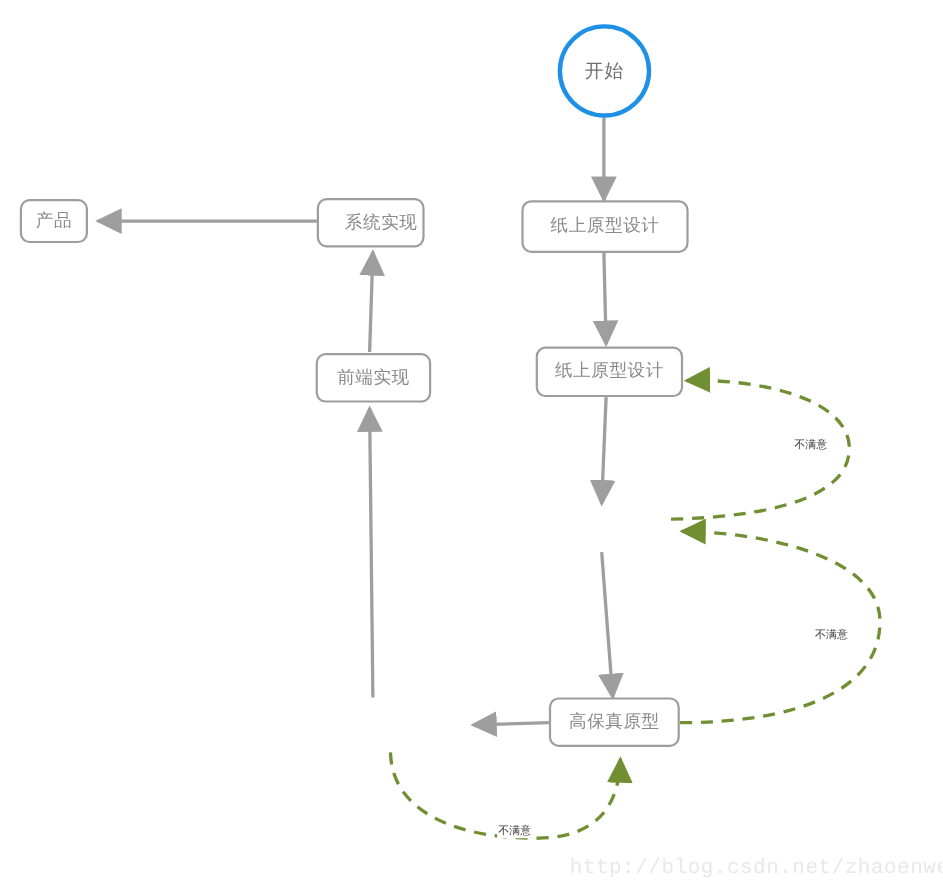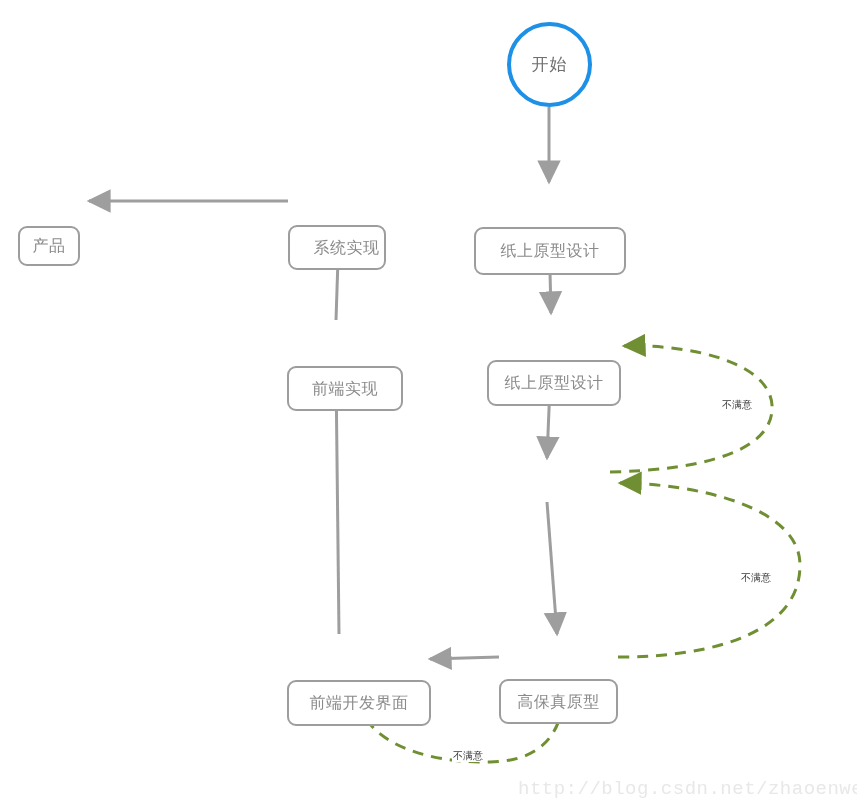--- a/index.html
+++ b/index.html
@@ -31,21 +31,20 @@
     border-radius: 9px;
     background: #ffffff;
     color: #8a8a8a;
     font-size: 16px;
     line-height: 1;
     display: flex;
     align-items: center;
     justify-content: center;
     white-space: nowrap;
     letter-spacing: 0.5px;
-    margin-top: 45px;
   }
   .node-start {
     position: absolute;
     box-sizing: border-box;
     border: 4px solid #1e90e6;
     border-radius: 50%;
     background: #ffffff;
     color: #6f6f6f;
     font-size: 17px;
     display: flex;
@@ -121,25 +120,22 @@
 
   <div class="node" style="left:487px; top:315px; width:134px; height:46px;">
     <span>纸上原型设计</span>
   </div>
 
 
   <div class="node" style="left:499px; top:634px; width:119px; height:45px;justify-content:center;">
     <span>高保真原型</span>
   </div>
 
-  <div class="node" style="left:287px; top:635px; width:144px; height:46px;">
-    <span>前端开发界面</span>
-  </div>
 
-  <div class="node" style="left:287px; top:321px; width:116px; height:45px;">
+  <div class="node" style="left:287px; top:321px; width:105px; height:45px;">
     <span>前端实现</span>
   </div>
 
   <div class="node" style="left:288px; top:180px; width:98px; height:45px;padding-left:19px;">
     <span>系统实现</span>
   </div>
 
   <div class="node" style="left:18px; top:181px; width:62px; height:40px;">
     <span>产品</span>
   </div>

